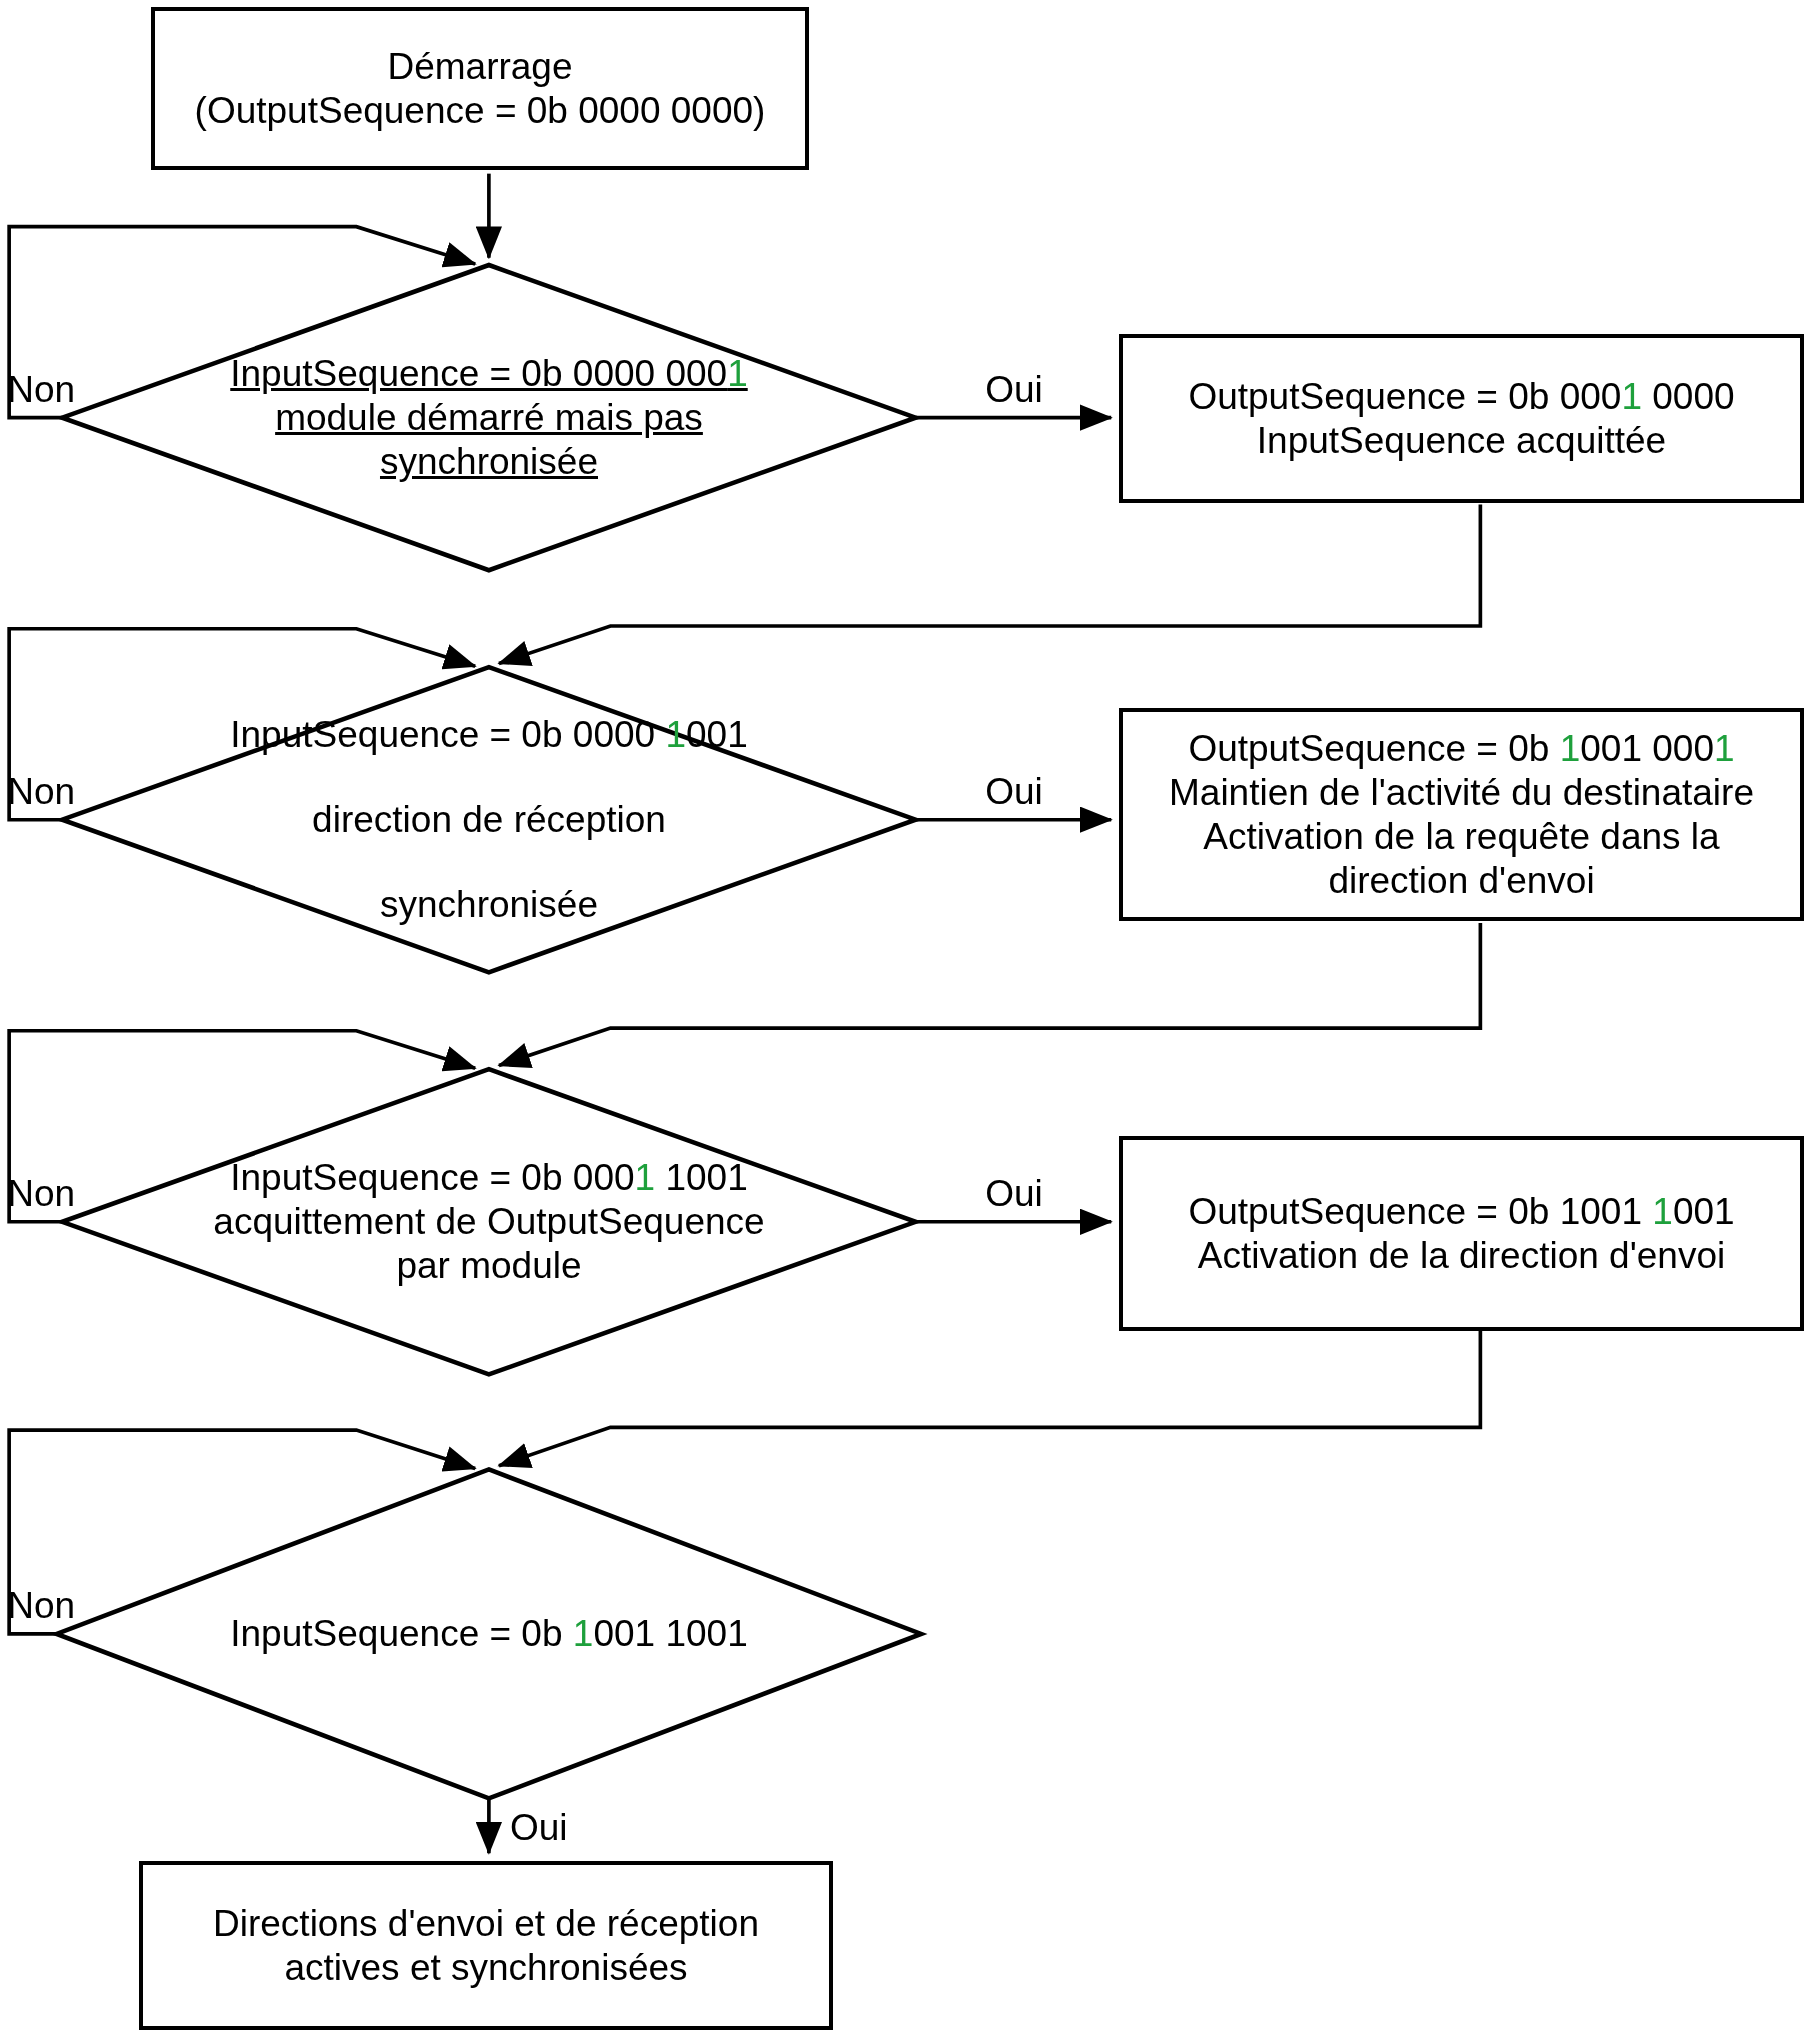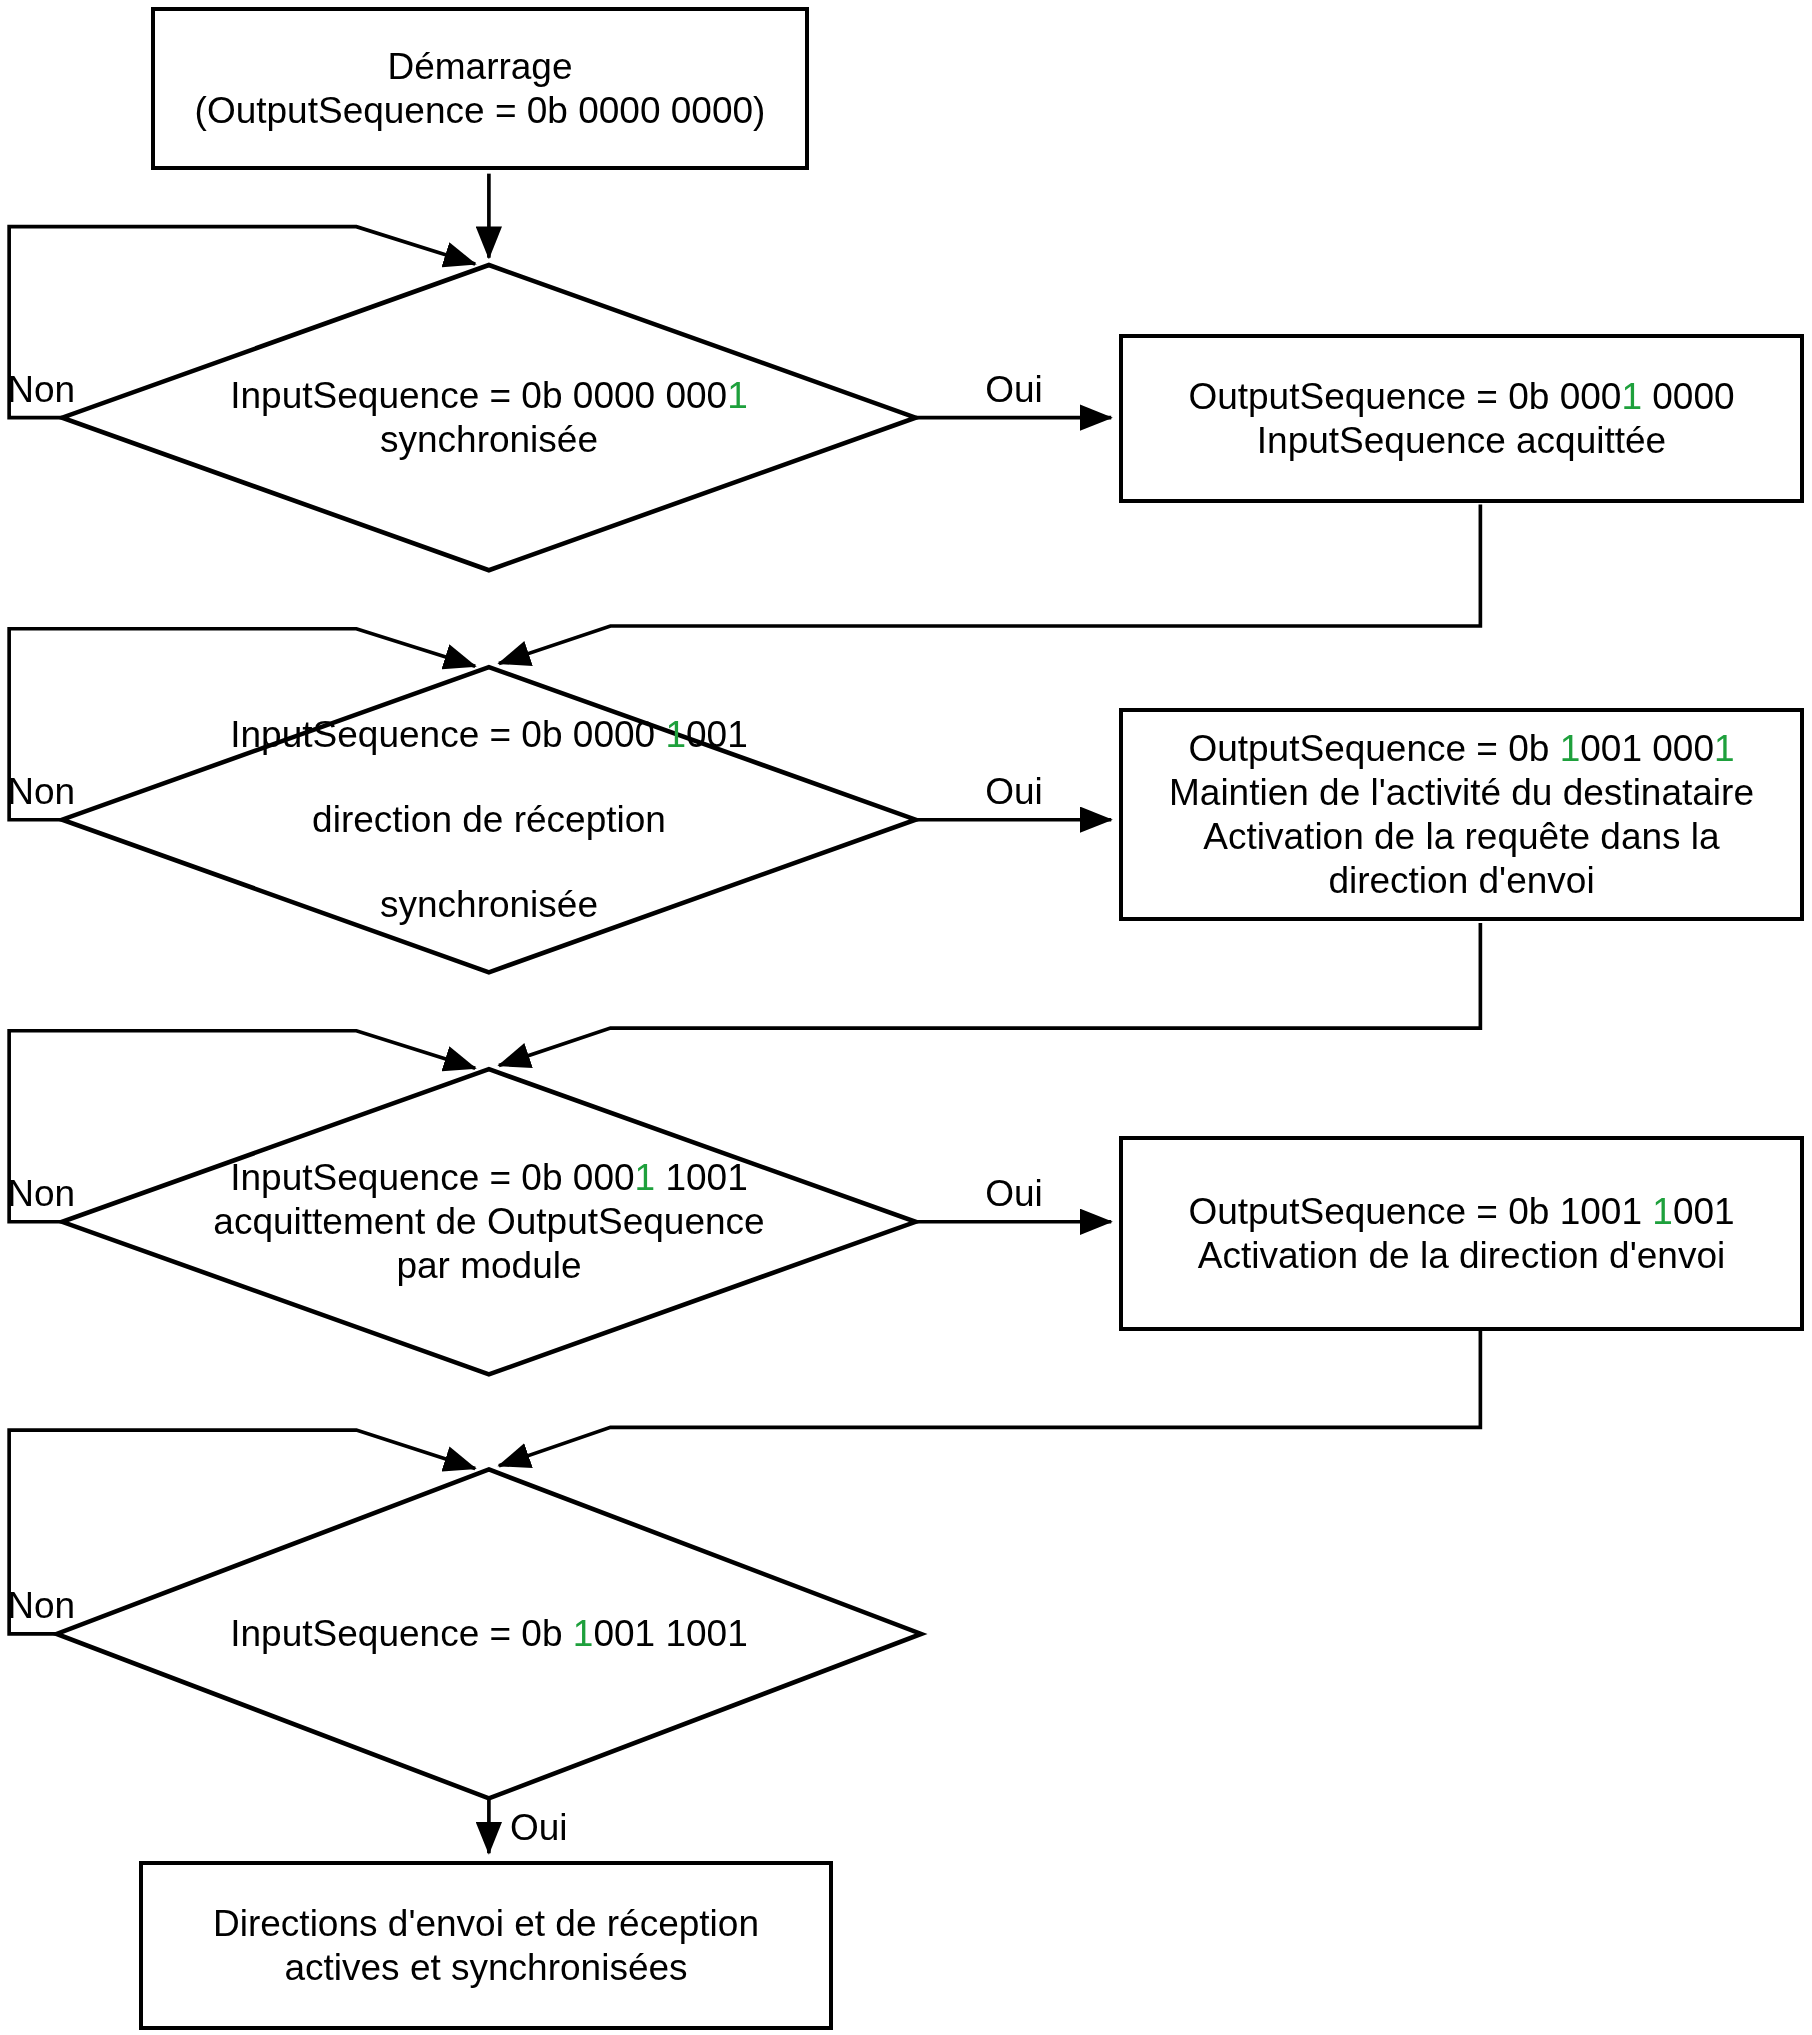--- a/index.html
+++ b/index.html
@@ -88,22 +88,23 @@
   <div class="node box" style="left:1119px; top:1136px; width:685px; height:195px;">
       <div><span>OutputSequence = 0b 1001 </span><span style="color: rgb(30, 160, 60);">1</span><span>001</span></div>
       <div><span>Activation de la direction d'envoi</span></div>
     </div>
 
   <div class="node box" style="left:139px; top:1861px; width:694px; height:169px;justify-content:center;">
       <div><span>Directions d'envoi et de réception</span></div>
       <div><span>actives et synchronisées</span></div>
     </div>
 
-  <div class="node dlabel" style="left:169px; top:311px; width:640px; height:214px;">
+  <div class="node dlabel" style="left:169px; top:311px; width:640px; height:214px;text-decoration:underline;">
       <div><span>InputSequence = 0b 0000 000</span><span style="color: rgb(30, 160, 60);">1</span></div>
+      <div><span>module démarré mais pas</span></div>
       <div><span>synchronisée</span></div>
     </div>
 
   <div class="node dlabel" style="left:169px; top:713px; width:640px; height:214px;justify-content:space-between;">
       <div><span>InputSequence = 0b 0000 </span><span style="color: rgb(30, 160, 60);">1</span><span>001</span></div>
       <div><span>direction de réception</span></div>
       <div><span>synchronisée</span></div>
     </div>
 
   <div class="node dlabel" style="left:169px; top:1115px; width:640px; height:214px;">

